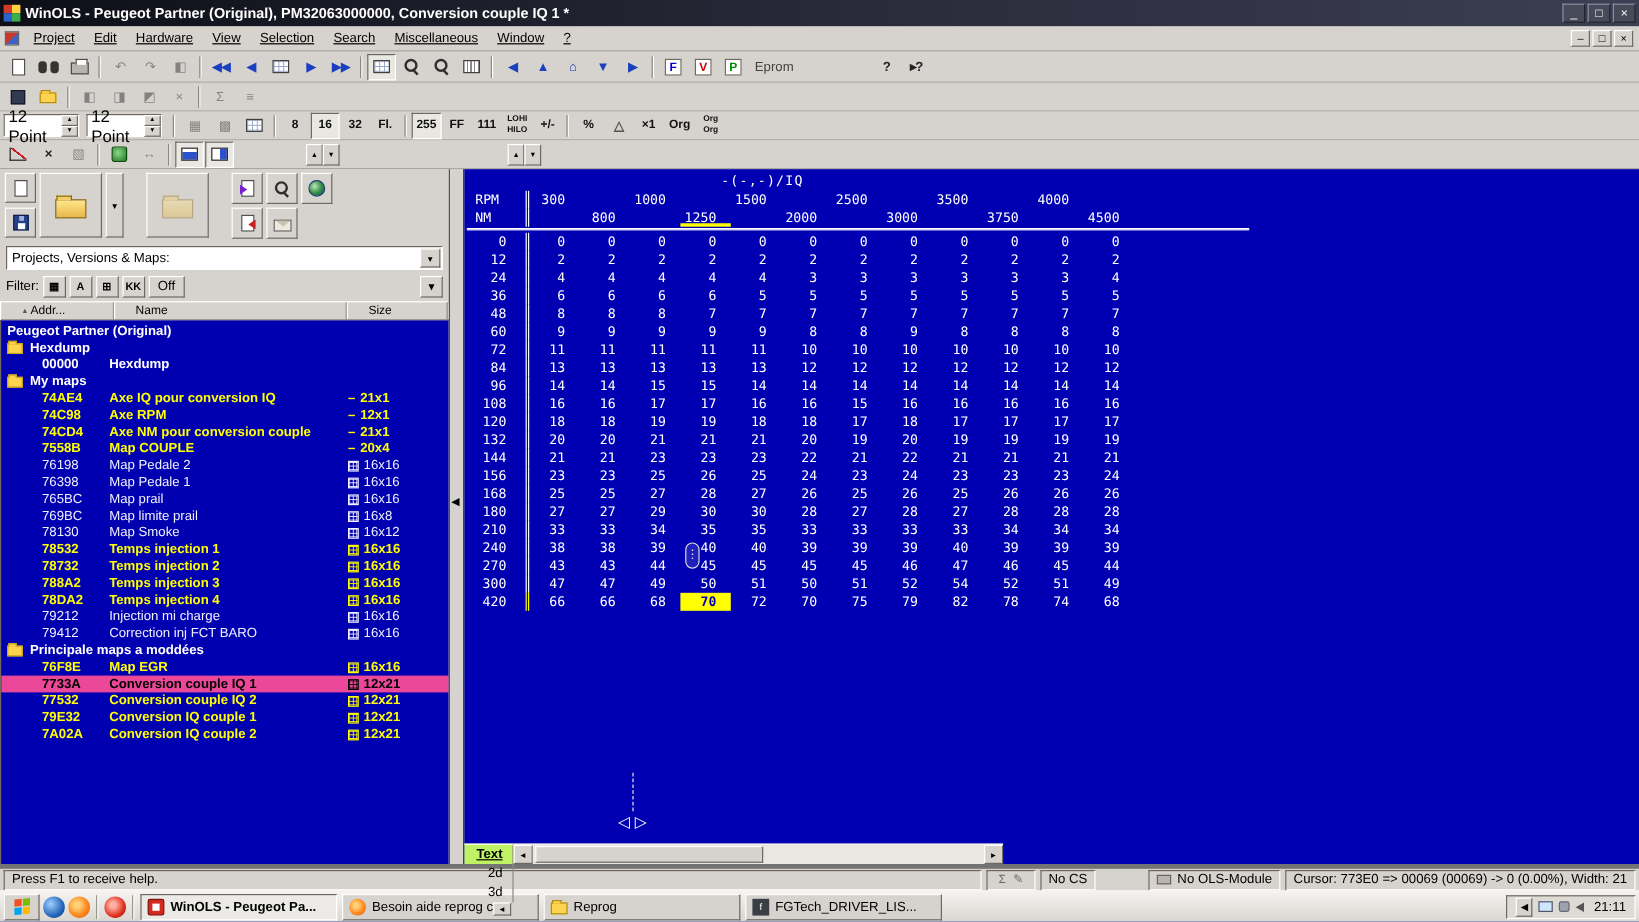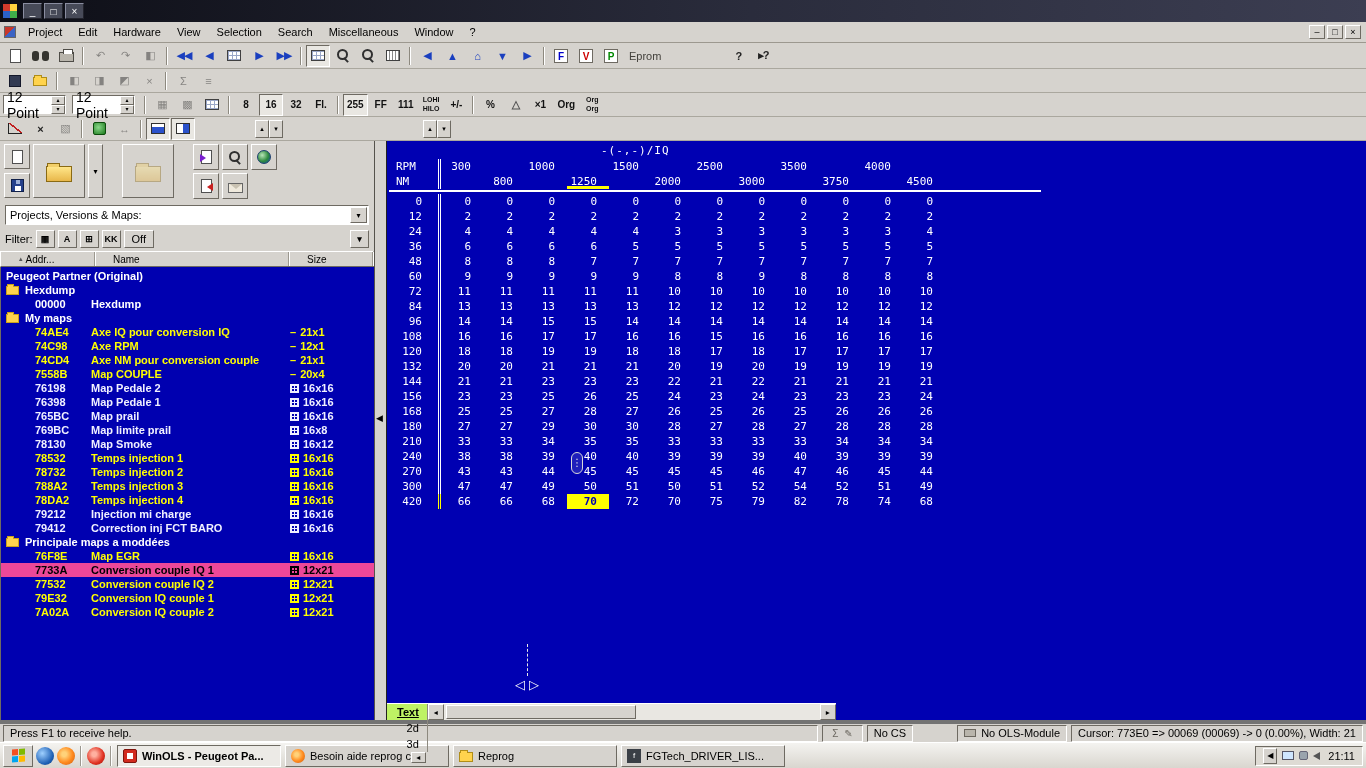--- a/index.html
+++ b/index.html
@@ -16,21 +16,21 @@
   .app-icon i:nth-child(1){background:#d23b2c;}
   .app-icon i:nth-child(2){background:#ffd23e;}
   .app-icon i:nth-child(3){background:#2b62c8;}
   .app-icon i:nth-child(4){background:#3fae4a;}
   .t-title{flex:1;font-weight:bold;font-size:12px;white-space:nowrap;overflow:hidden;}
   .t-btn{width:19px;height:16px;margin-left:2px;background:#474a58;color:#fff;border:1px solid;border-color:#8a8da0 #22232c #22232c #8a8da0;font-size:10px;line-height:13px;text-align:center;}
 
   
   .menubar{height:21px;display:flex;align-items:center;background:#d6d3ce;border-bottom:1px solid #9c988f;padding:0 2px;}
   .child-ic{width:12px;height:12px;background:linear-gradient(135deg,#c8372b 50%,#3b63c4 50%);border:1px solid #666;margin:0 4px 0 2px;}
-  .menu-item{padding:2px 8px;}
+  .menu-item{padding:2px 8px;text-decoration:underline;}
   .mdi-btns{margin-left:auto;display:flex;gap:2px;padding-right:3px;}
   .mdi-btn{width:16px;height:14px;font-size:9px;line-height:11px;text-align:center;}
 
   
   .toolbar{display:flex;align-items:center;background:#d6d3ce;border-bottom:1px solid #aaa79e;padding:1px 3px;gap:1px;}
   .tb1{height:26px;}
   .tb2,.tb3,.tb4{height:24px;}
   .tbtn{height:22px;min-width:24px;display:inline-flex;align-items:center;justify-content:center;gap:1px;border:1px solid transparent;background:transparent;padding:0 3px;}
   .tbtn.pressed{border:1px solid;border-color:#6e6a62 #fff #fff #6e6a62;background:#e9e7e2;}
   .tbtn.dis{opacity:.45;}
@@ -102,21 +102,21 @@
   .off-btn{height:18px;padding:0 7px;}
   .filter-spacer{flex:1;}
 
   
   .tree-header{display:flex;height:16px;background:#d6d3ce;border:1px solid;border-color:#fff #6e6a62 #6e6a62 #fff;font-size:10px;}
   .th-cell{display:flex;align-items:center;padding-left:18px;border-right:1px solid #9c988f;box-shadow:1px 0 0 #fff;}
   .th-1{width:94px;} .th-2{flex:1;} .th-3{width:84px;}
   .sort-ic{font-size:7px;color:#555;margin-right:3px;}
   .tree{flex:1;background:#0000b0;overflow:hidden;padding-top:2px;border-left:1px solid #6e6a62;}
   .trow{display:flex;height:14px;line-height:14px;white-space:nowrap;font-weight:bold;color:#ffff00;}
-  .trow.w{color:#f0f0ff;font-weight:bold;}
+  .trow.w{color:#f0f0ff;font-weight:normal;}
   .trow.wb{color:#ffffff;}
   .trow.sel{background:#ec4899;color:#000;}
   .c1{width:34px;flex:none;}
   .c-addr{width:56px;flex:none;}
   .c-name{flex:1;overflow:hidden;}
   .c-size{width:84px;flex:none;display:flex;align-items:center;gap:4px;}
   .troot{padding-left:5px;}
   .tfold-row{padding-left:5px;display:flex;align-items:center;gap:6px;}
   .tfold{width:13px;height:9px;background:#ffd34d;border:1px solid #caa21a;position:relative;flex:none;}
   .tfold::before{content:"";position:absolute;top:-3px;left:0;width:5px;height:2px;background:#ffd34d;border:1px solid #caa21a;border-bottom:none;}
@@ -196,20 +196,21 @@
 </head>
 <body>
 
 <div class="titlebar">
   <span class="app-icon">
       <i></i>
       <i></i>
       <i></i>
       <i></i>
     </span>
+  <span class="t-title">WinOLS - Peugeot Partner (Original), PM32063000000, Conversion couple IQ 1 *</span>
   <button class="t-btn">_</button>
   <button class="t-btn">□</button>
   <button class="t-btn">×</button>
 </div>
 
 <div class="menubar">
   <span class="child-ic"></span>
   <span id="menu-items" style="display:flex;">
       <span class="menu-item">Project</span>
       <span class="menu-item">Edit</span>

